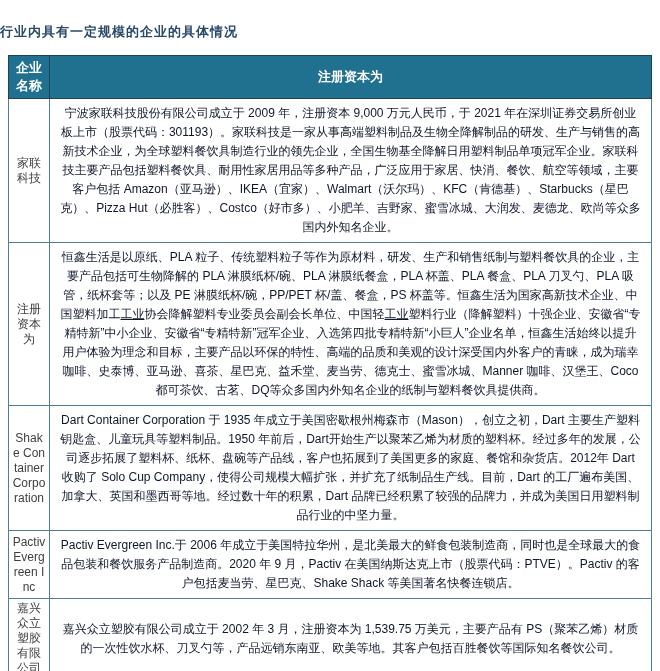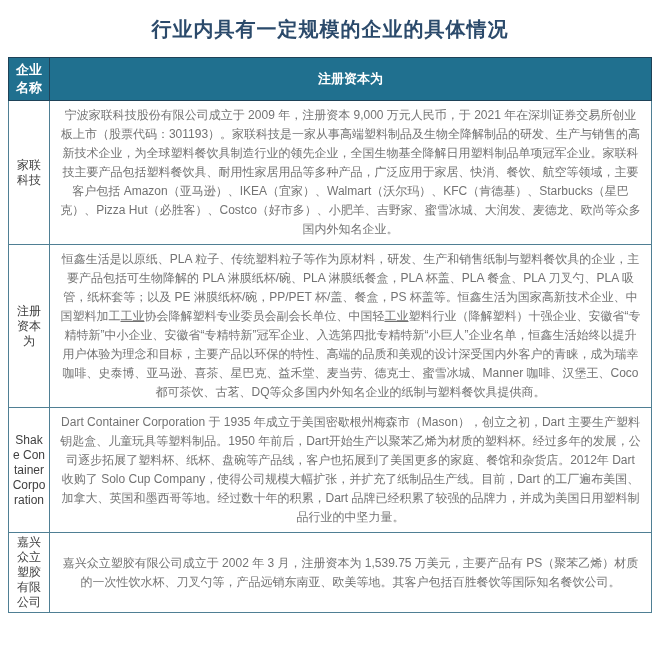--- a/index.html
+++ b/index.html
@@ -2,23 +2,22 @@
 <html><head>
 <meta charset="utf-8">
 <style>
   html,body{margin:0;padding:0;background:#ffffff;}
   body{
     width:660px;height:671px;overflow:hidden;
     font-family:"Liberation Sans","DejaVu Sans",sans-serif;
     -webkit-font-smoothing:antialiased;
   }
   .page-title{
-    padding-top:16px;
-    text-align:center;
-    font-size:20px;
+    padding-top:23px;
+    font-size:13px;
     font-weight:bold;
     color:#2B4A6B;
     letter-spacing:1px;
   }
   table.company-table{
     border-collapse:collapse;
     width:644px;
     margin:14px 8px 0 8px;
     table-layout:fixed;
   }
@@ -45,21 +44,21 @@
     font-size:12px;
     line-height:15px;
     color:#3F3F3F;
     text-align:center;
     word-break:break-all;
   }
   .details-cell{
     padding:5px 9px;
     font-size:12px;
     line-height:19px;
-    color:#737373;
+    color:#0f172a;
     text-align:center;
   }
   .kw-link{
     color:inherit;
     text-decoration:underline;
     cursor:pointer;
   }
   .hdr-underline{}
 </style>
 </head>
@@ -81,17 +80,21 @@
       </tr>
       <tr>
         <td class="name-cell">注册资本为</td>
         <td class="details-cell">恒鑫生活是以原纸、PLA 粒子、传统塑料粒子等作为原材料，研发、生产和销售纸制与塑料餐饮具的企业，主要产品包括可生物降解的 PLA 淋膜纸杯/碗、PLA 淋膜纸餐盒，PLA 杯盖、PLA 餐盒、PLA 刀叉勺、PLA 吸管，纸杯套等；以及 PE 淋膜纸杯/碗，PP/PET 杯/盖、餐盒，PS 杯盖等。恒鑫生活为国家高新技术企业、中国塑料加工<span class="kw-link">工业</span>协会降解塑料专业委员会副会长单位、中国轻<span class="kw-link">工业</span>塑料行业（降解塑料）十强企业、安徽省“专精特新”中小企业、安徽省“专精特新”冠军企业、入选第四批专精特新“小巨人”企业名单，恒鑫生活始终以提升用户体验为理念和目标，主要产品以环保的特性、高端的品质和美观的设计深受国内外客户的青睐，成为瑞幸咖啡、史泰博、亚马逊、喜茶、星巴克、益禾堂、麦当劳、德克士、蜜雪冰城、Manner 咖啡、汉堡王、Coco 都可茶饮、古茗、DQ等众多国内外知名企业的纸制与塑料餐饮具提供商。</td>
       </tr>
       <tr>
         <td class="name-cell">Shake Container Corporation</td>
         <td class="details-cell">Dart Container Corporation 于 1935 年成立于美国密歇根州梅森市（Mason），创立之初，Dart 主要生产塑料钥匙盒、儿童玩具等塑料制品。1950 年前后，Dart开始生产以聚苯乙烯为材质的塑料杯。经过多年的发展，公司逐步拓展了塑料杯、纸杯、盘碗等产品线，客户也拓展到了美国更多的家庭、餐馆和杂货店。2012年 Dart 收购了 Solo Cup Company，使得公司规模大幅扩张，并扩充了纸制品生产线。目前，Dart 的工厂遍布美国、加拿大、英国和墨西哥等地。经过数十年的积累，Dart 品牌已经积累了较强的品牌力，并成为美国日用塑料制品行业的中坚力量。</td>
       </tr>
       <tr>
+        <td class="name-cell">Pactiv Evergreen Inc</td>
+        <td class="details-cell">Pactiv Evergreen Inc.于 2006 年成立于美国特拉华州，是北美最大的鲜食包装制造商，同时也是全球最大的食品包装和餐饮服务产品制造商。2020 年 9 月，Pactiv 在美国纳斯达克上市（股票代码：PTVE）。Pactiv 的客户包括麦当劳、星巴克、Shake Shack 等美国著名快餐连锁店。</td>
+      </tr>
+      <tr>
         <td class="name-cell">嘉兴众立塑胶有限公司</td>
         <td class="details-cell">嘉兴众立塑胶有限公司成立于 2002 年 3 月，注册资本为 1,539.75 万美元，主要产品有 PS（聚苯乙烯）材质的一次性饮水杯、刀叉勺等，产品远销东南亚、欧美等地。其客户包括百胜餐饮等国际知名餐饮公司。</td>
       </tr>
     </tbody>
 </table>
 
 </body></html>

